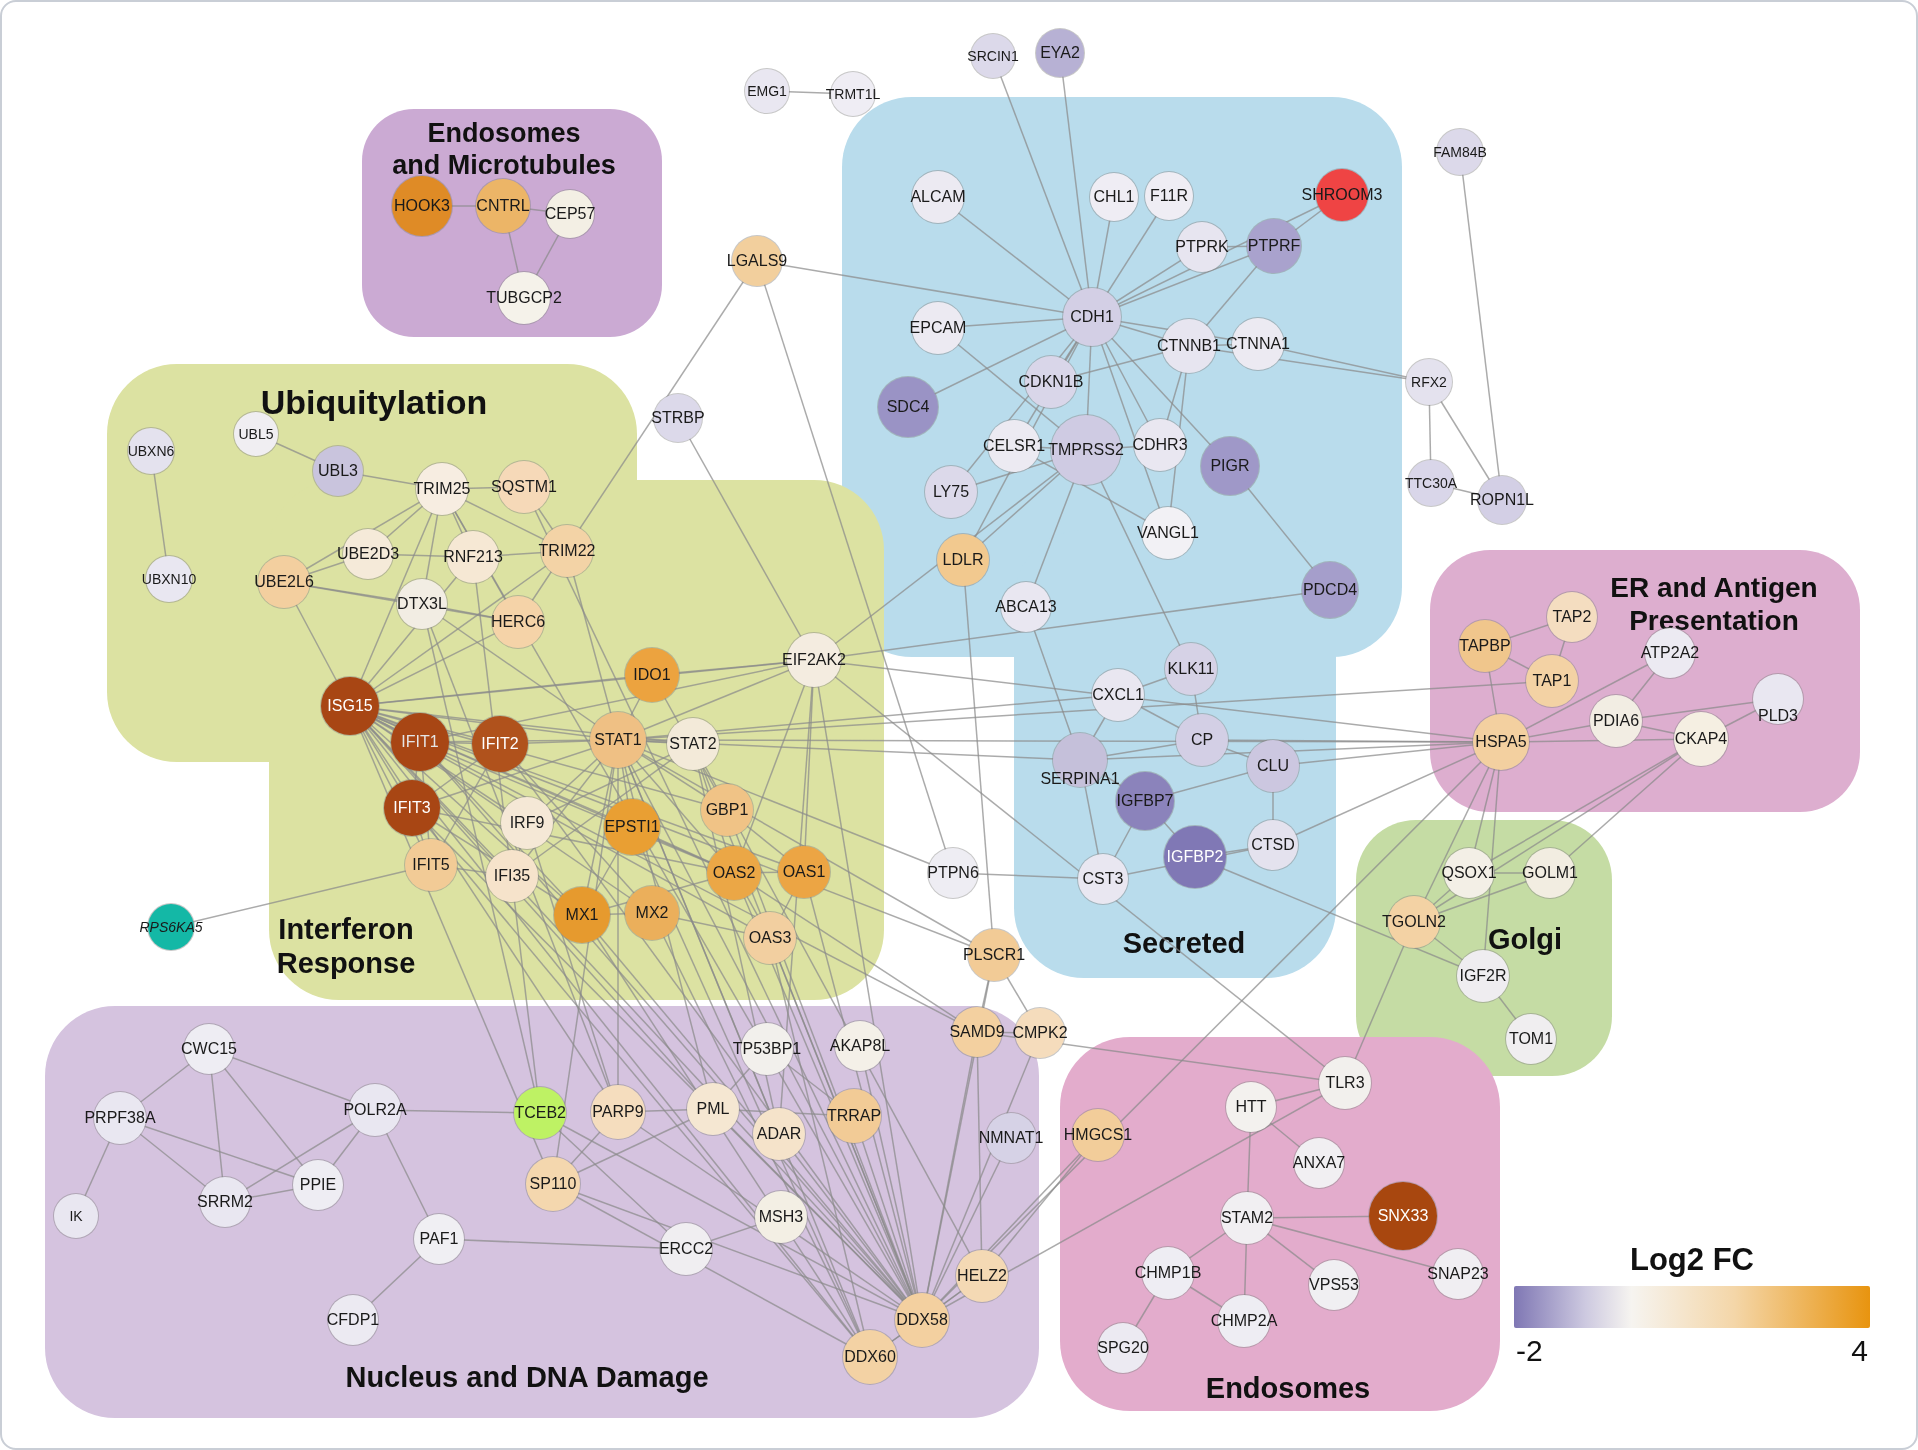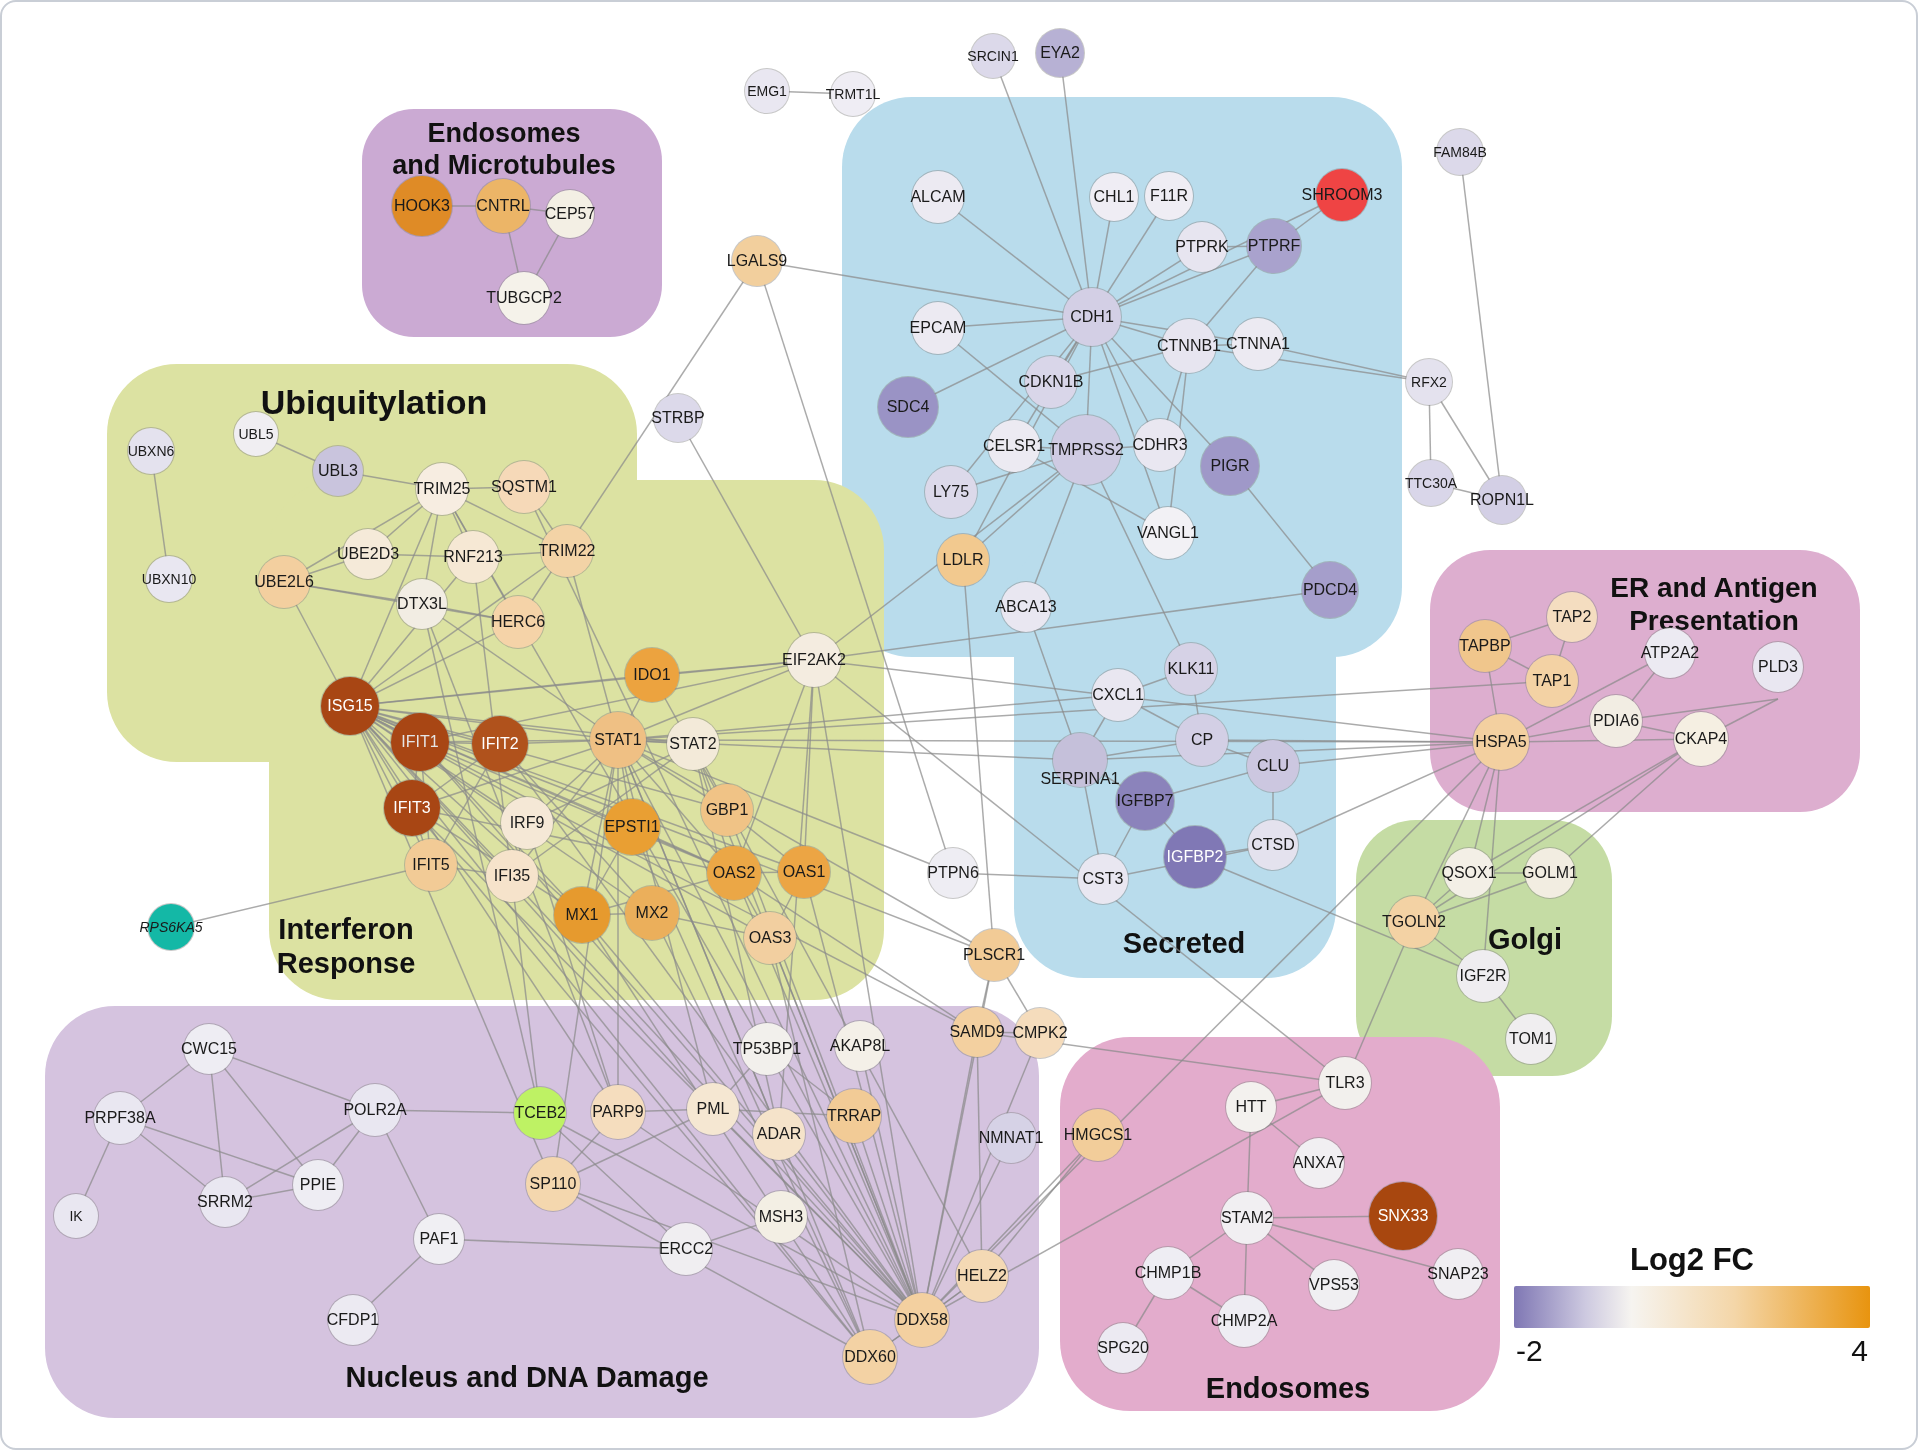--- a/index.html
+++ b/index.html
@@ -609,21 +609,21 @@
       </div>
       <div class="node" style="left: 1457px; top: 618px; width: 52px; height: 52px; background: rgb(240, 198, 140);">
         <span class="node-label">TAPBP</span>
       </div>
       <div class="node" style="left: 1643px; top: 626px; width: 50px; height: 50px; background: rgb(236, 234, 242);">
         <span class="node-label">ATP2A2</span>
       </div>
       <div class="node" style="left: 1524px; top: 653px; width: 52px; height: 52px; background: rgb(243, 210, 164);">
         <span class="node-label">TAP1</span>
       </div>
-      <div class="node" style="left: 1751px; top: 640px; width: 50px; height: 50px; background: rgb(233, 231, 241);">
+      <div class="node" style="left: 1751px; top: 672px; width: 50px; height: 50px; background: rgb(233, 231, 241); align-items: flex-end;">
         <span class="node-label">PLD3</span>
       </div>
       <div class="node" style="left: 1588px; top: 693px; width: 52px; height: 52px; background: rgb(242, 237, 227);">
         <span class="node-label">PDIA6</span>
       </div>
       <div class="node" style="left: 1471px; top: 712px; width: 56px; height: 56px; background: rgb(243, 208, 160);">
         <span class="node-label">HSPA5</span>
       </div>
       <div class="node" style="left: 1672px; top: 710px; width: 54px; height: 54px; background: rgb(245, 239, 226);">
         <span class="node-label">CKAP4</span>

